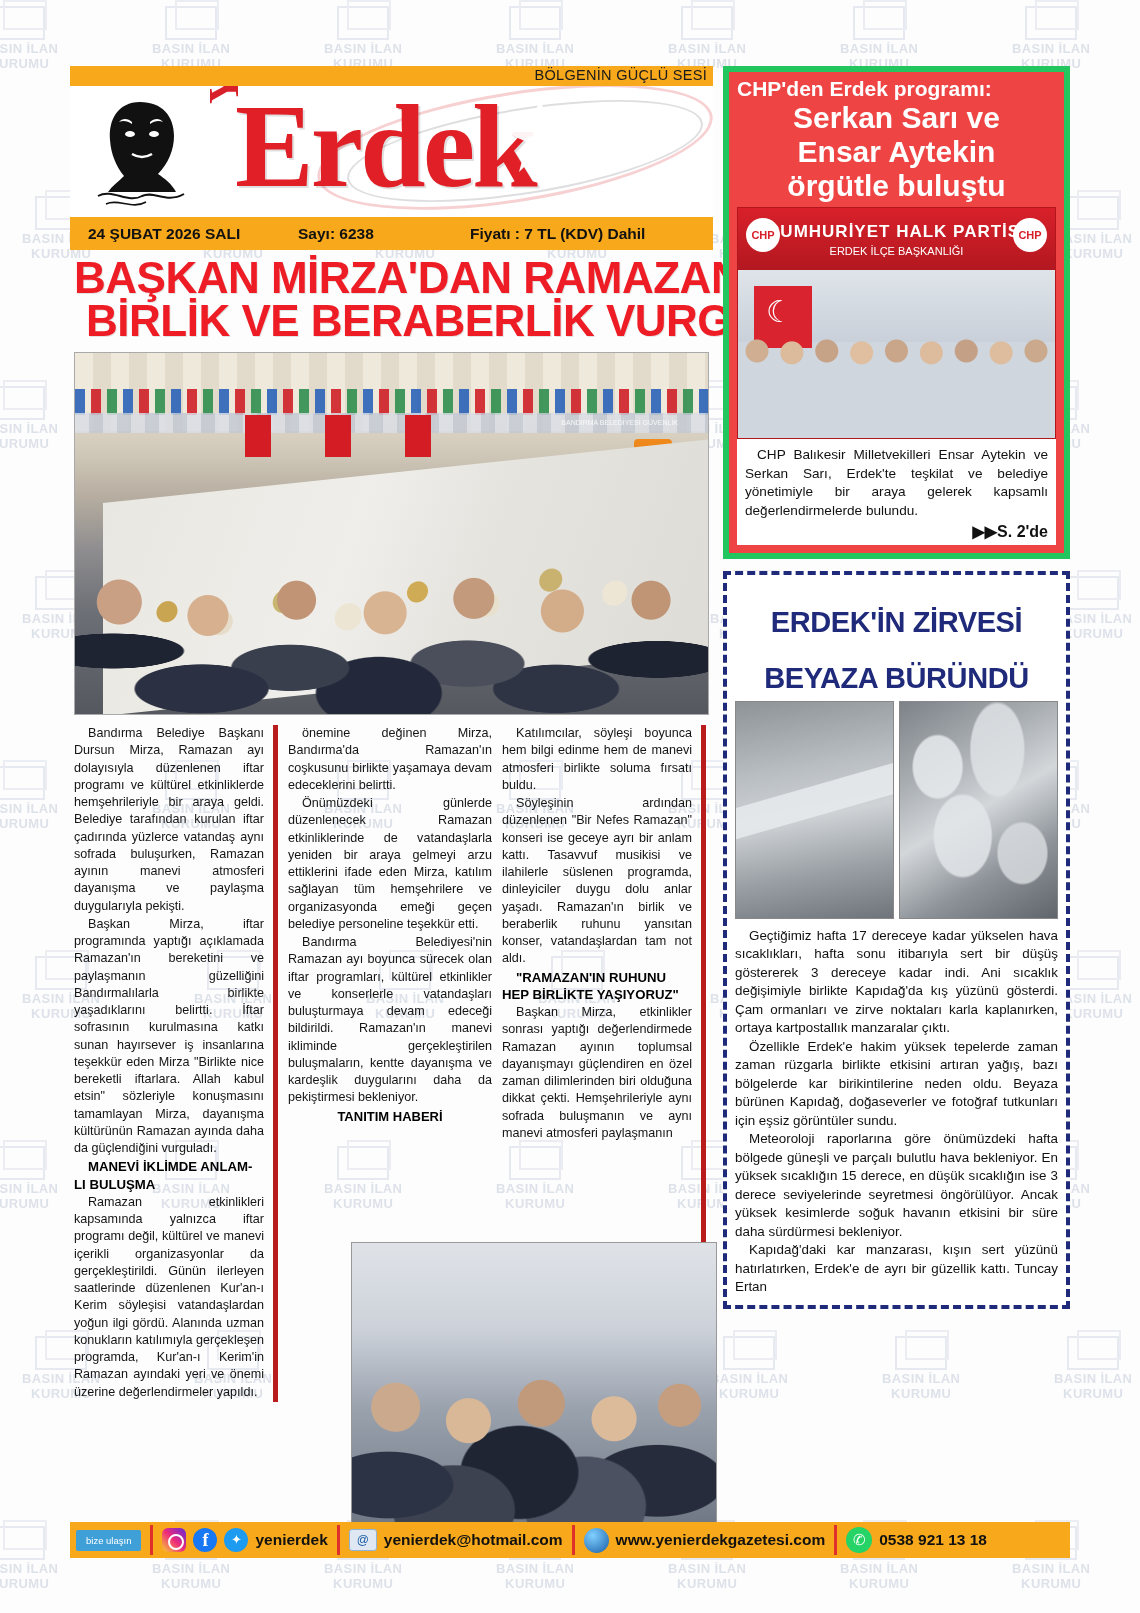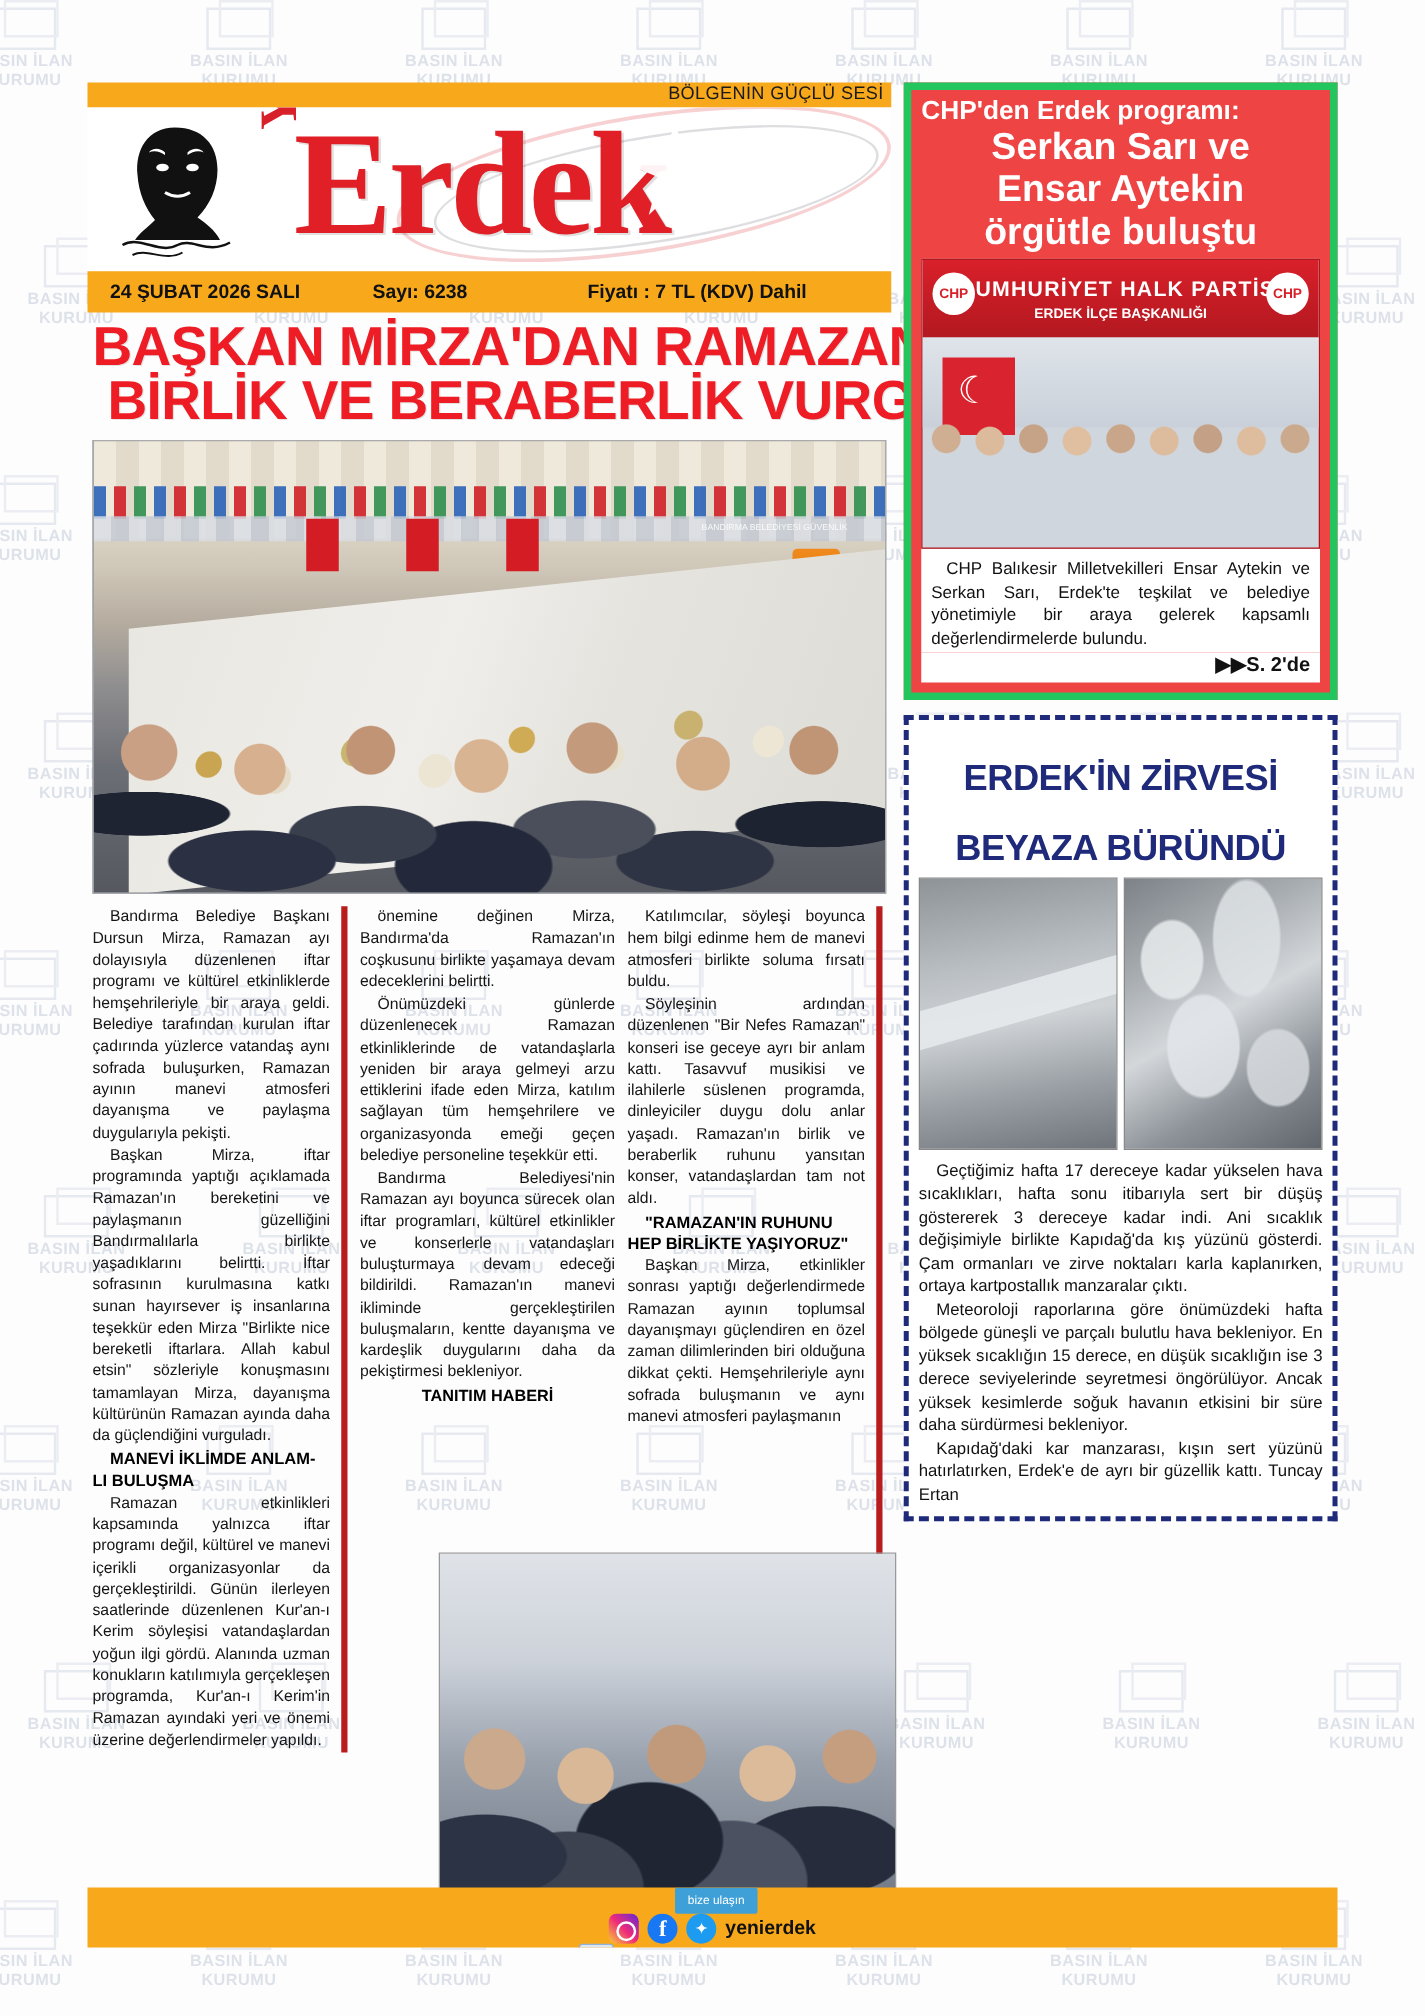--- a/index.html
+++ b/index.html
@@ -312,21 +312,21 @@
     background: #cfd6de;
   }
   .chp-banner {
     position:absolute; left:0; right:0; top:0; height:62px;
     background: linear-gradient(180deg,#d8202a,#b31820);
     display:flex; flex-direction:column;
     align-items:center; justify-content:center;
     color:#fff;
   }
   .chp-banner .b1 { font-size: 17px; font-weight: bold; letter-spacing:1px; }
-  .chp-banner .b2 { font-size: 11px; font-weight: bold; margin-top:3px; }
+  .chp-banner .b2 { font-size: 11px; font-weight: normal; margin-top:3px; }
   .chp-banner .logo-l, .chp-banner .logo-r {
     position:absolute; top:10px; width:34px; height:34px;
     border-radius:50%; background:#fff;
     color:#d8202a; font-size:11px; font-weight:bold;
     display:flex; align-items:center; justify-content:center;
   }
   .chp-banner .logo-l { left: 8px; }
   .chp-banner .logo-r { right: 8px; }
   .chp-wall {
     position:absolute; left:0; right:0; top:62px; bottom:96px;
@@ -424,25 +424,24 @@
     line-height: 1.38;
     text-align: justify;
     color: #111;
   }
   .snow-body p { text-indent: 14px; }
 
   
   .footer {
     position: absolute;
     left: 0; bottom: 0;
-    width: 1000px; height: 48px;
+    width: 1000px; height: 36px;
     background: #f7a81b;
     display: flex; align-items: center;
     overflow: hidden;
-    flex-direction: column;
   }
   .f-sep { width: 3px; height: 30px; background: #e0302c; margin: 0 9px; }
   .f-item { display: flex; align-items: center; gap: 7px; }
   .f-text { font-size: 15.5px; font-weight: bold; color: #111; }
   .f-badge {
     background: #3fa0d8; color: #fff;
     font-size: 9.5px; padding: 5px 10px;
     border-radius: 2px; font-weight: normal;
     position: relative; margin-left: 6px;
   }
@@ -651,20 +650,21 @@
         <div class="snow-title">ERDEK'İN ZİRVESİ</div>
         <div class="snow-title">BEYAZA BÜRÜNDÜ</div>
 
         <div class="snow-photos">
           <div class="snow-ph snow-a"></div>
           <div class="snow-ph snow-b"></div>
         </div>
 
         <div class="snow-body">
           <p>Geçtiğimiz hafta 17 dereceye kadar yükselen hava sıcaklıkları, hafta sonu itibarıyla sert bir düşüş göstererek 3 dereceye kadar indi. Ani sıcaklık değişimiyle birlikte Kapıdağ'da kış yüzünü gösterdi. Çam ormanları ve zirve noktaları karla kaplanırken, ortaya kartpostallık manzaralar çıktı.</p>
+          <p>Özellikle Erdek'e hakim yüksek tepelerde zaman zaman rüzgarla birlikte etkisini artıran yağış, bazı bölgelerde kar birikintilerine neden oldu. Beyaza bürünen Kapıdağ, doğaseverler ve fotoğraf tutkunları için eşsiz görüntüler sundu.</p>
           <p>Meteoroloji raporlarına göre önümüzdeki hafta bölgede güneşli ve parçalı bulutlu hava bekleniyor. En yüksek sıcaklığın 15 derece, en düşük sıcaklığın ise 3 derece seviyelerinde seyretmesi öngörülüyor. Ancak yüksek kesimlerde soğuk havanın etkisini bir süre daha sürdürmesi bekleniyor.</p>
           <p>Kapıdağ'daki kar manzarası, kışın sert yüzünü hatırlatırken, Erdek'e de ayrı bir güzellik kattı. Tuncay Ertan</p>
         </div>
       </div>
     </div>
 
     <div class="footer">
       <div class="f-badge">bize ulaşın</div>
       <div class="f-sep"></div>
       <div class="f-item">

